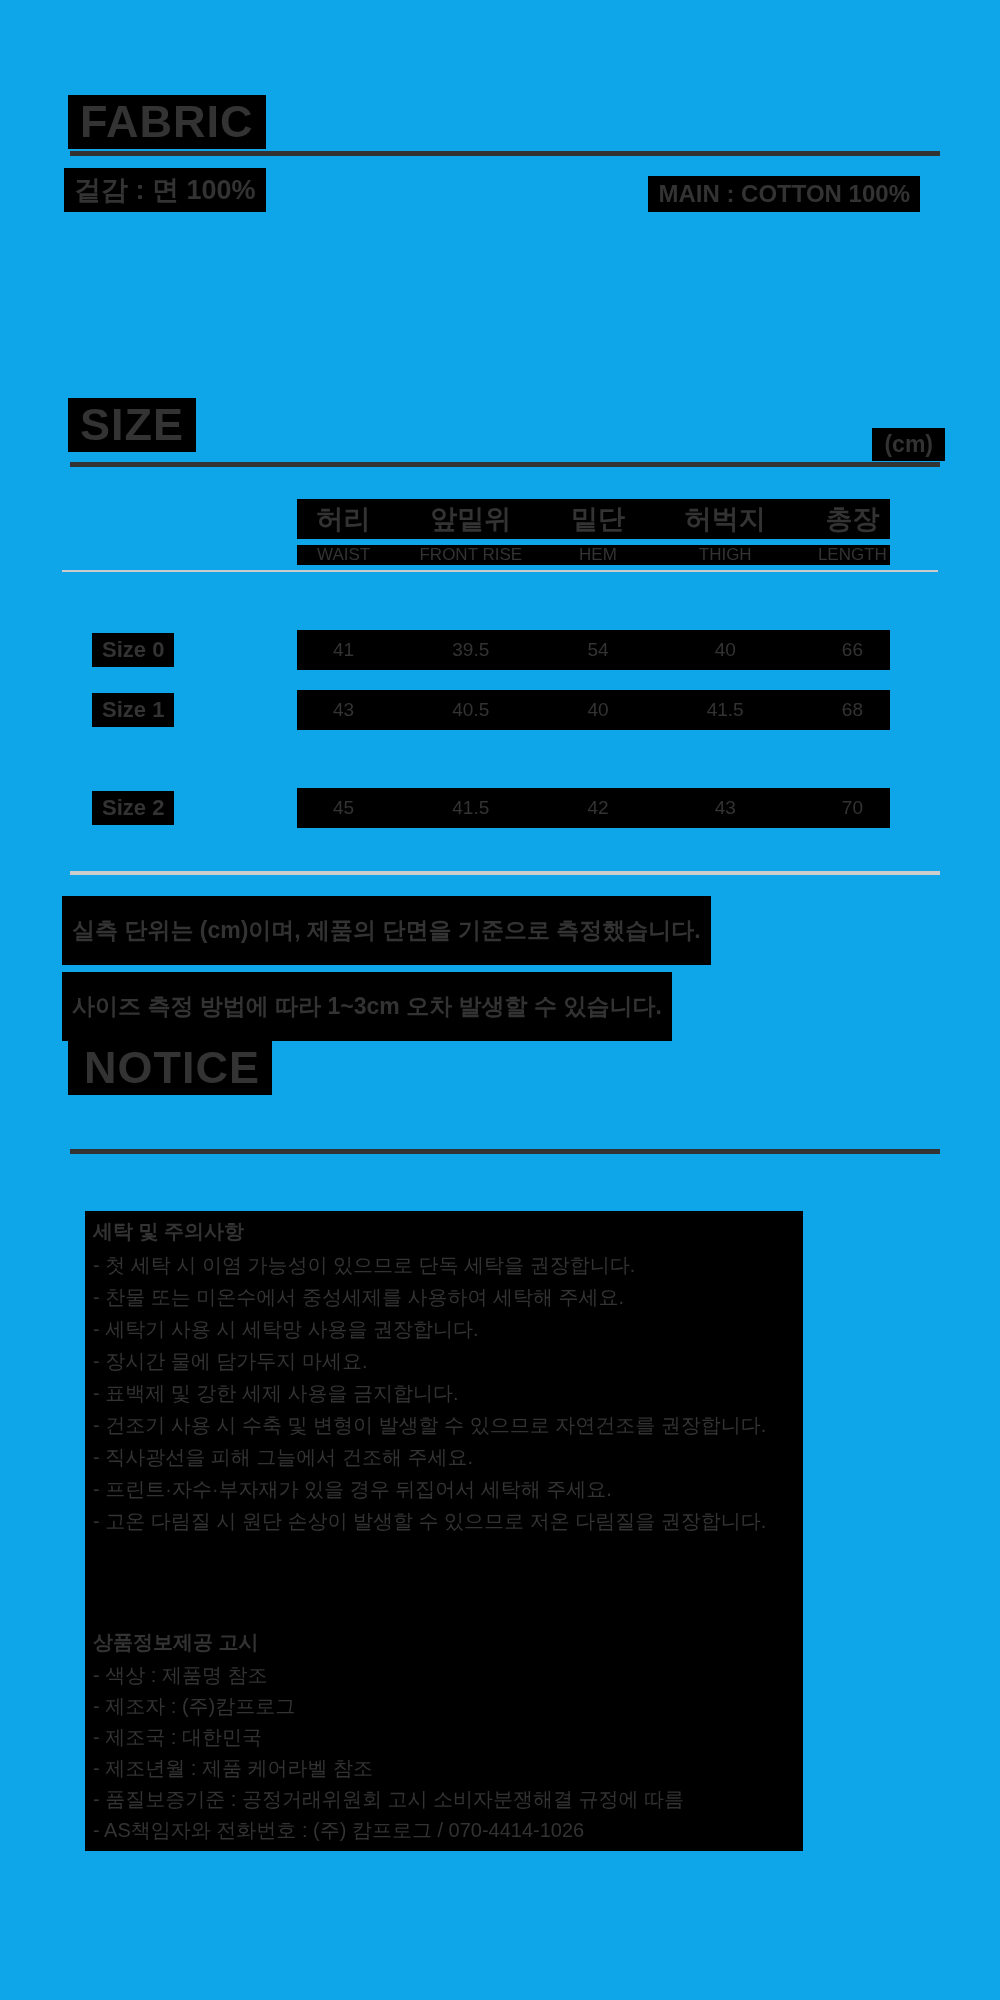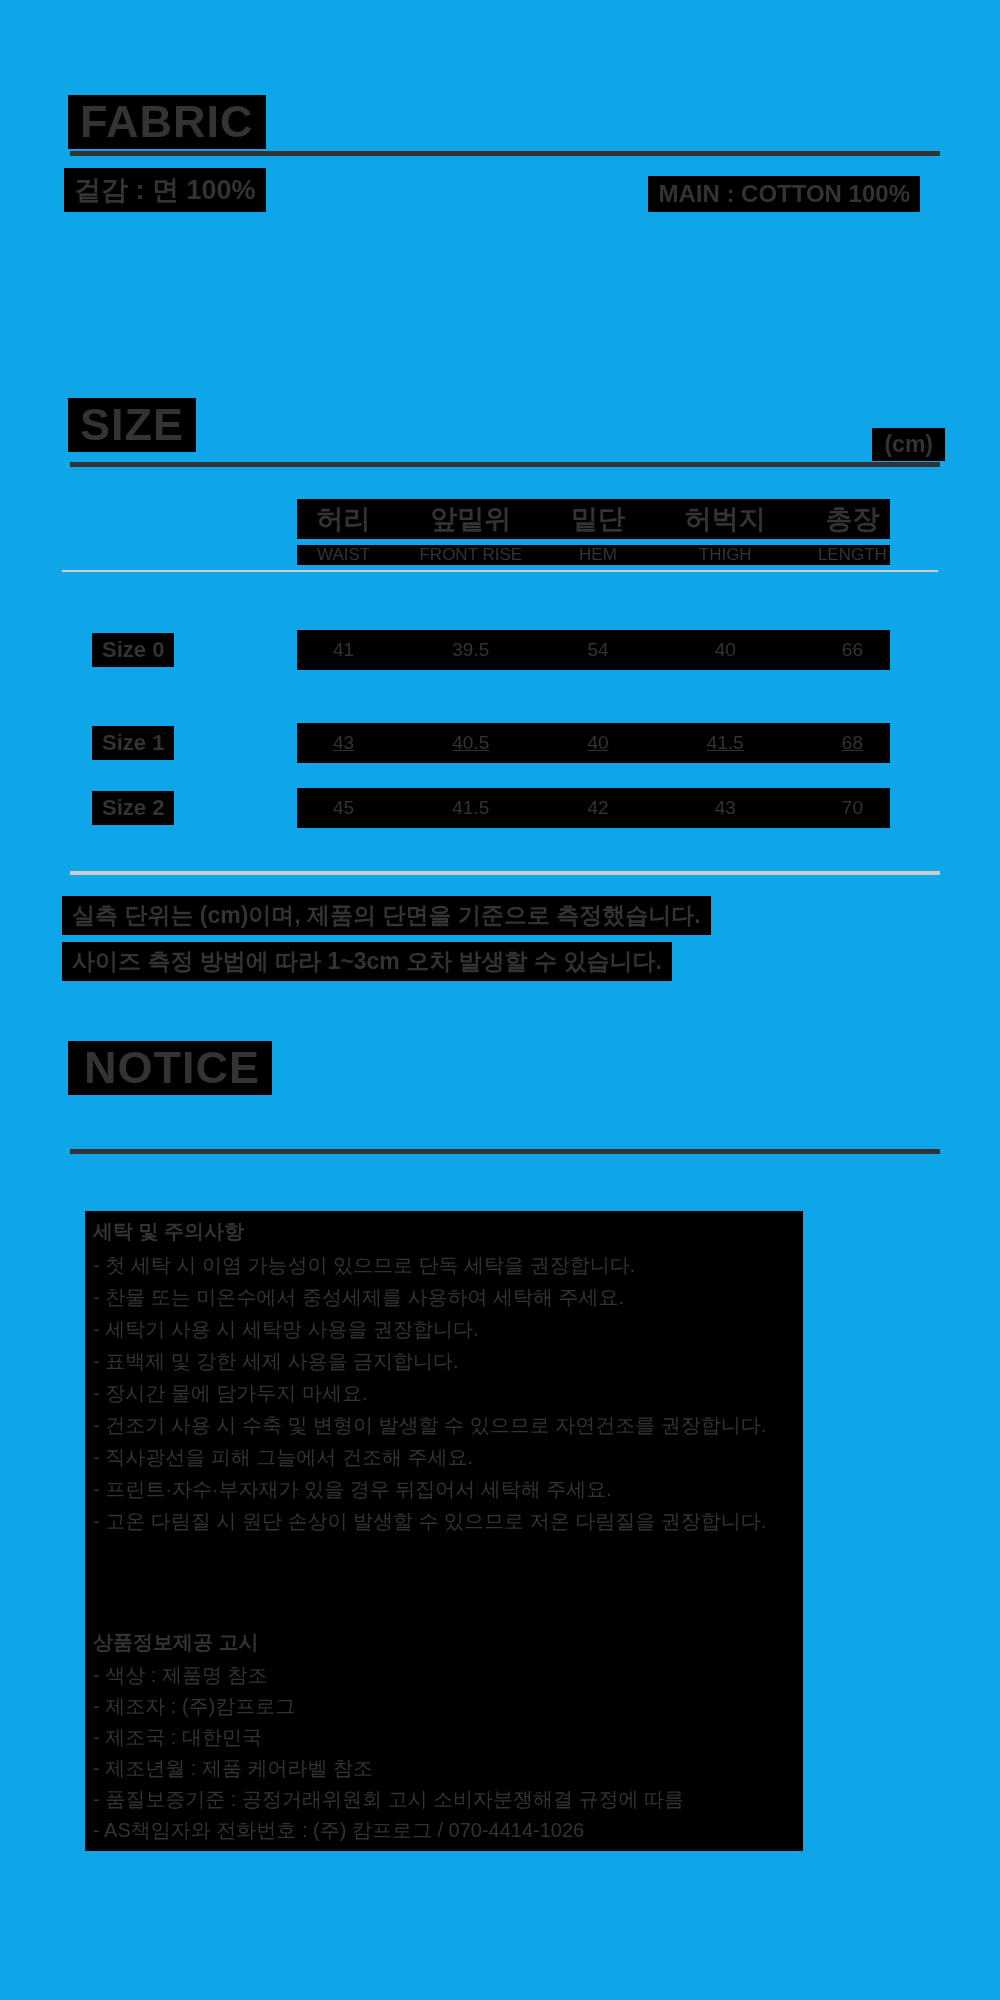--- a/index.html
+++ b/index.html
@@ -20,37 +20,37 @@
   #size-title { position:absolute; left:68px; top:398px; }
   #size-unit  { position:absolute; right:55px; top:428px; font-size:23px; font-weight:bold; padding:3px 12px; }
   #size-rule  { left:70px; top:462px; width:870px; }
 
   #size-table { position:absolute; left:62px; top:497px; width:876px; height:360px; }
   .trow { position:absolute; left:0; width:876px; }
   #thead-ko { top:0;   height:44px; }
   #thead-en { top:46px; height:24px; }
   #table-rule { top:73px; left:0; width:876px; height:2px; }
   #row-0 { top:129px; height:48px; }
-  #row-1 { top:222px; height:48px;text-decoration:underline; }
+  #row-1 { top:189px; height:48px; }
   #row-2 { top:287px; height:48px; }
   .bar { position:absolute; left:235px; right:48px; top:2px; bottom:2px; background:#000000; }
   .drow .bar { top:4px; bottom:4px; }
   .cells { position:relative; display:grid; grid-template-columns:218px repeat(5,1fr);
            padding-right:22px; height:100%; align-items:center; }
   .cell { text-align:center; color:#333333; }
   .label-cell { text-align:left; }
   .ko  { font-size:27px; font-weight:bold; }
   .en  { font-size:17px; }
   .val { font-size:19px; }
   .size-label { font-size:22px; font-weight:bold; padding:4px 10px; margin-left:30px; white-space:nowrap; }
 
   #notes-rule { left:70px; top:871px; width:870px; height:4px; }
   #size-notes { position:absolute; left:62px; top:896px; }
   .note-line { display:table; background:#000000; color:#333333;
-               font-size:23px; font-weight:bold; padding:4px 10px; margin-bottom:7px; white-space:nowrap; }
+               font-size:23px; font-weight:bold; padding:19px 10px; margin-bottom:7px; white-space:nowrap; }
 
   #notice-title { position:absolute; left:68px; top:1041px;padding-left:16px; }
   #notice-rule  { left:70px; top:1149px; width:870px; }
   #notice-box { position:absolute; left:85px; top:1172px; width:718px; height:640px;
                 background:#000000; color:#333333; box-sizing:border-box;
                 padding:2px 0 0 8px; overflow:hidden;margin-top:39px; }
   .box-heading { font-size:20px; font-weight:bold; line-height:36px; white-space:nowrap; }
   .care-item { font-size:20px; line-height:32px; white-space:nowrap; }
   .info-heading { margin-top:87px; }
   .info-item { font-size:20px; line-height:31px; white-space:nowrap; }
@@ -141,22 +141,22 @@
   </div>
 
   <div id="notice-title" class="hl sec-title">NOTICE</div>
   <div id="notice-rule" class="rule-dark"></div>
 
   <div id="notice-box">
     <div class="box-heading">세탁 및 주의사항</div>
     <div class="care-item">- 첫 세탁 시 이염 가능성이 있으므로 단독 세탁을 권장합니다.</div>
     <div class="care-item">- 찬물 또는 미온수에서 중성세제를 사용하여 세탁해 주세요.</div>
     <div class="care-item">- 세탁기 사용 시 세탁망 사용을 권장합니다.</div>
+    <div class="care-item">- 장시간 물에 담가두지 마세요.</div>
     <div class="care-item">- 표백제 및 강한 세제 사용을 금지합니다.</div>
-    <div class="care-item">- 장시간 물에 담가두지 마세요.</div>
     <div class="care-item">- 건조기 사용 시 수축 및 변형이 발생할 수 있으므로 자연건조를 권장합니다.</div>
     <div class="care-item">- 직사광선을 피해 그늘에서 건조해 주세요.</div>
     <div class="care-item">- 프린트·자수·부자재가 있을 경우 뒤집어서 세탁해 주세요.</div>
     <div class="care-item">- 고온 다림질 시 원단 손상이 발생할 수 있으므로 저온 다림질을 권장합니다.</div>
 
     <div class="box-heading info-heading">상품정보제공 고시</div>
     <div class="info-item">- 색상 : 제품명 참조</div>
     <div class="info-item">- 제조자 : (주)캄프로그</div>
     <div class="info-item">- 제조국 : 대한민국</div>
     <div class="info-item">- 제조년월 : 제품 케어라벨 참조</div>

